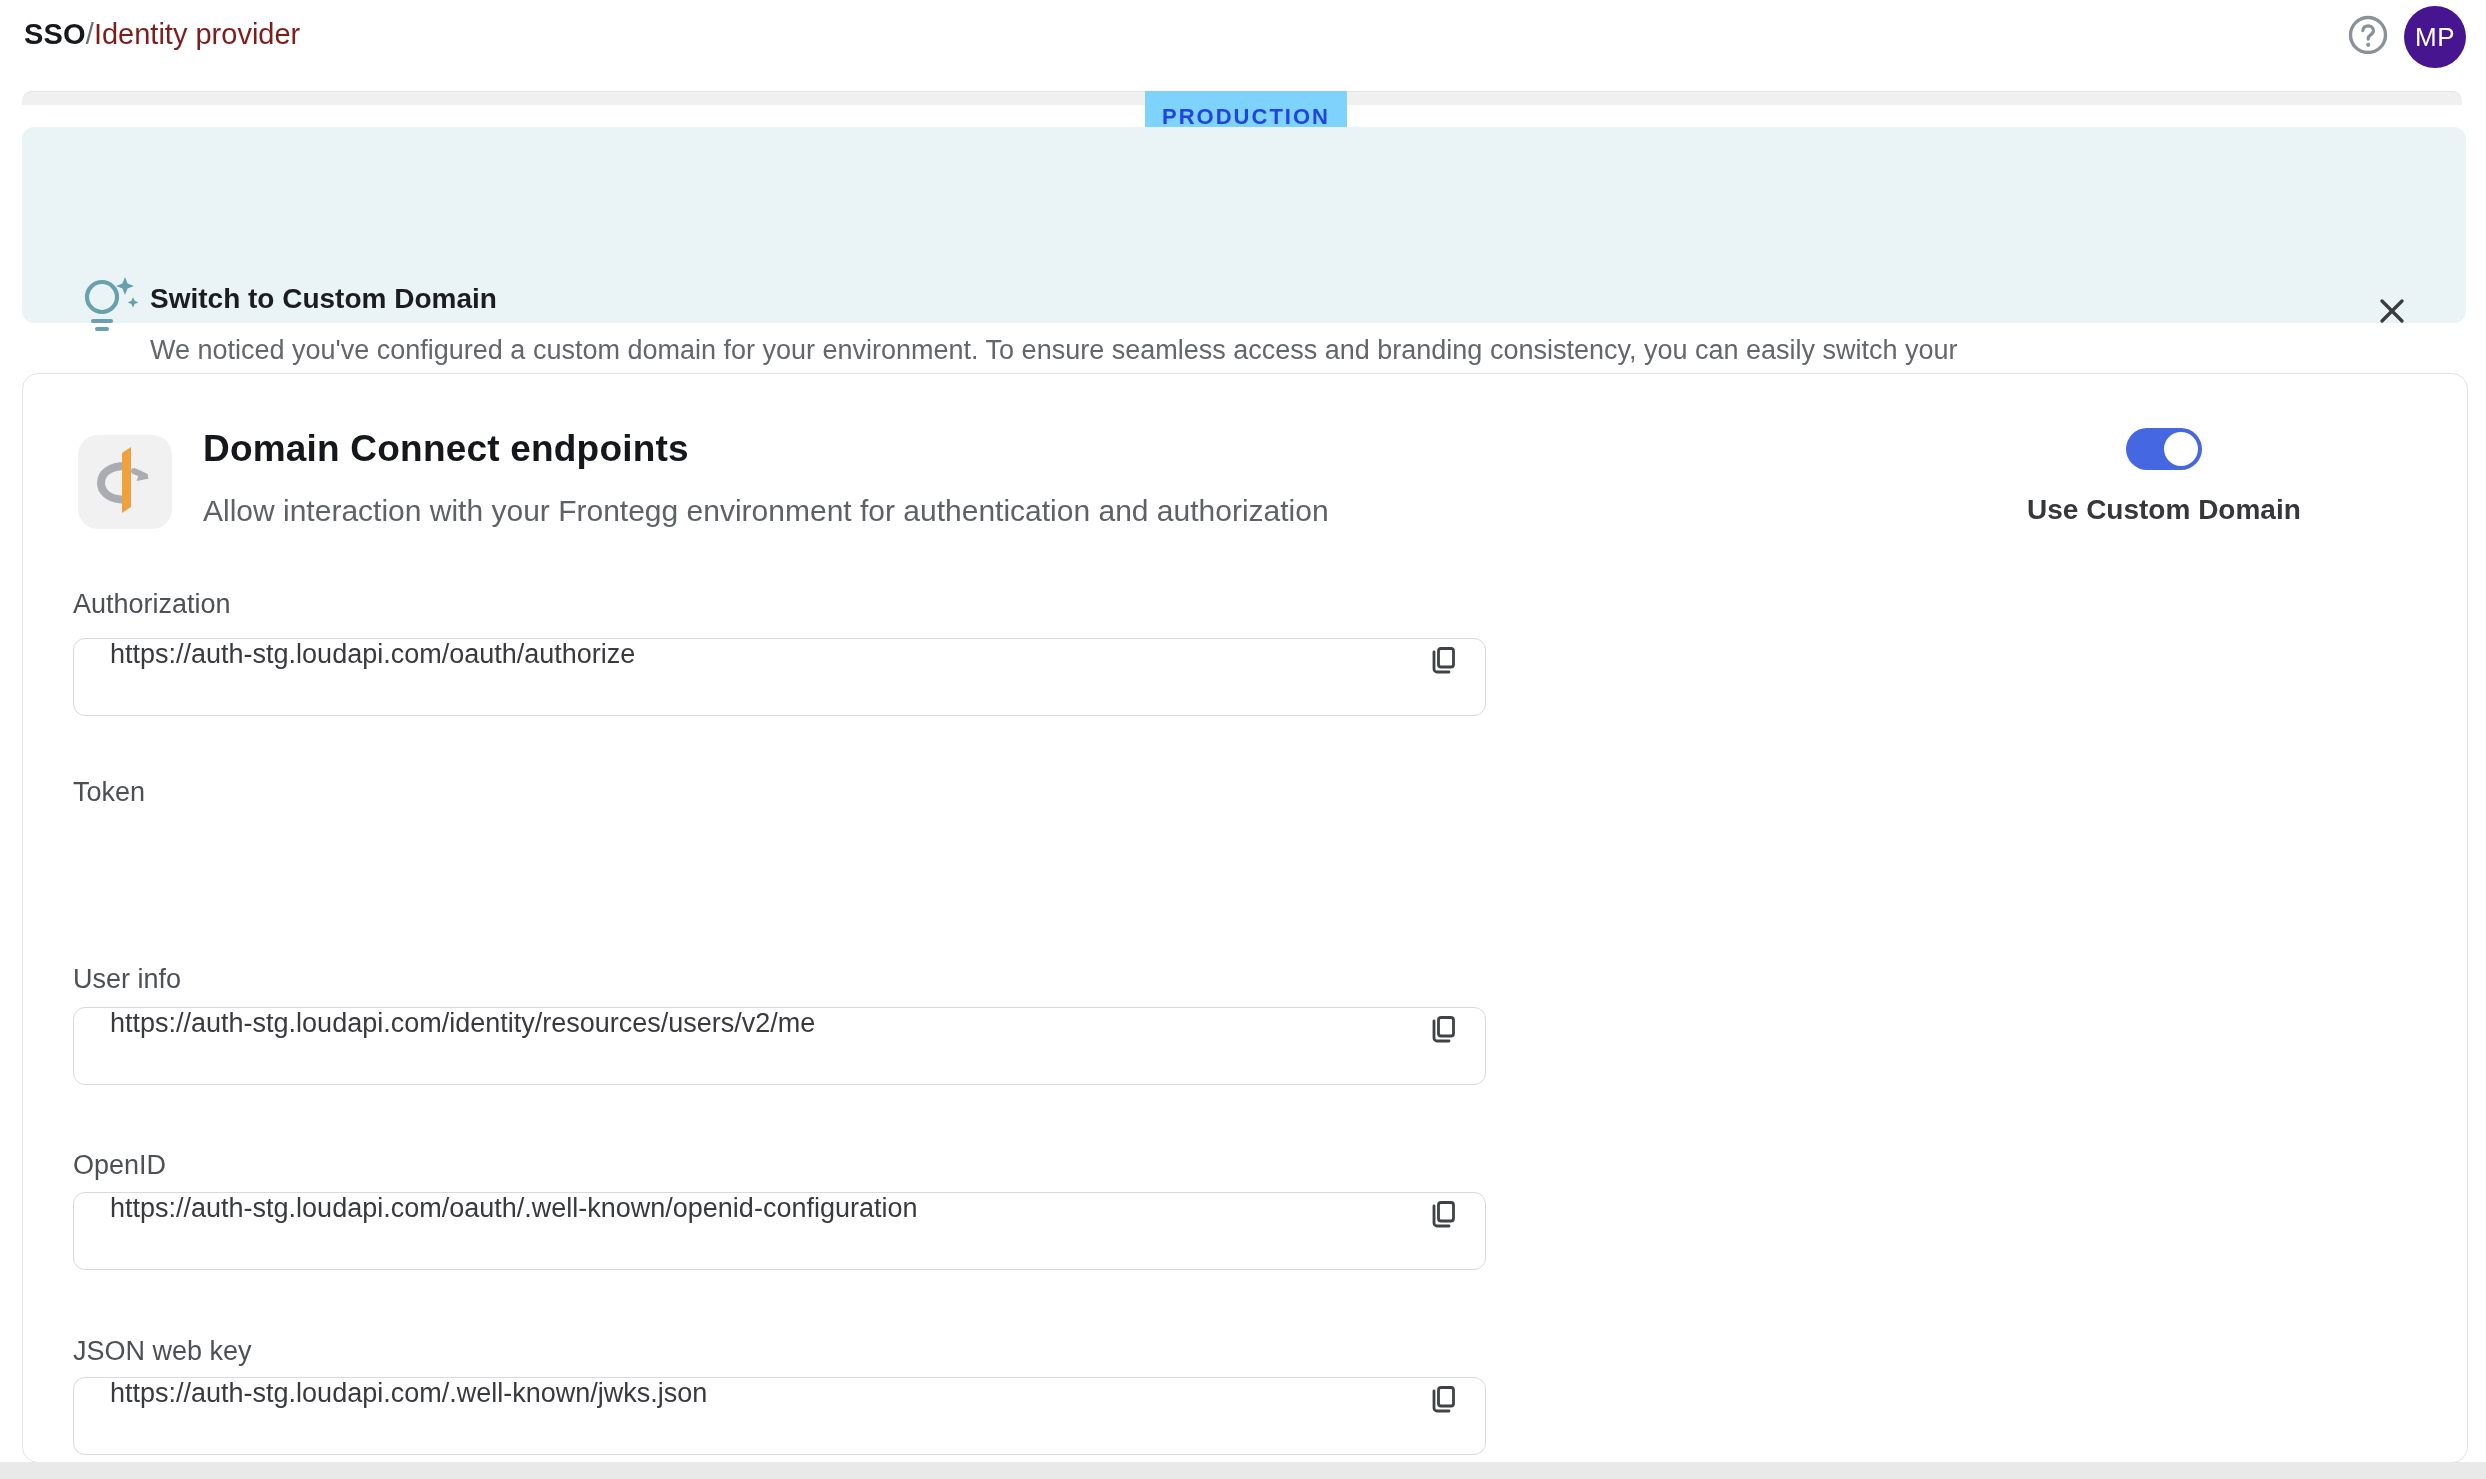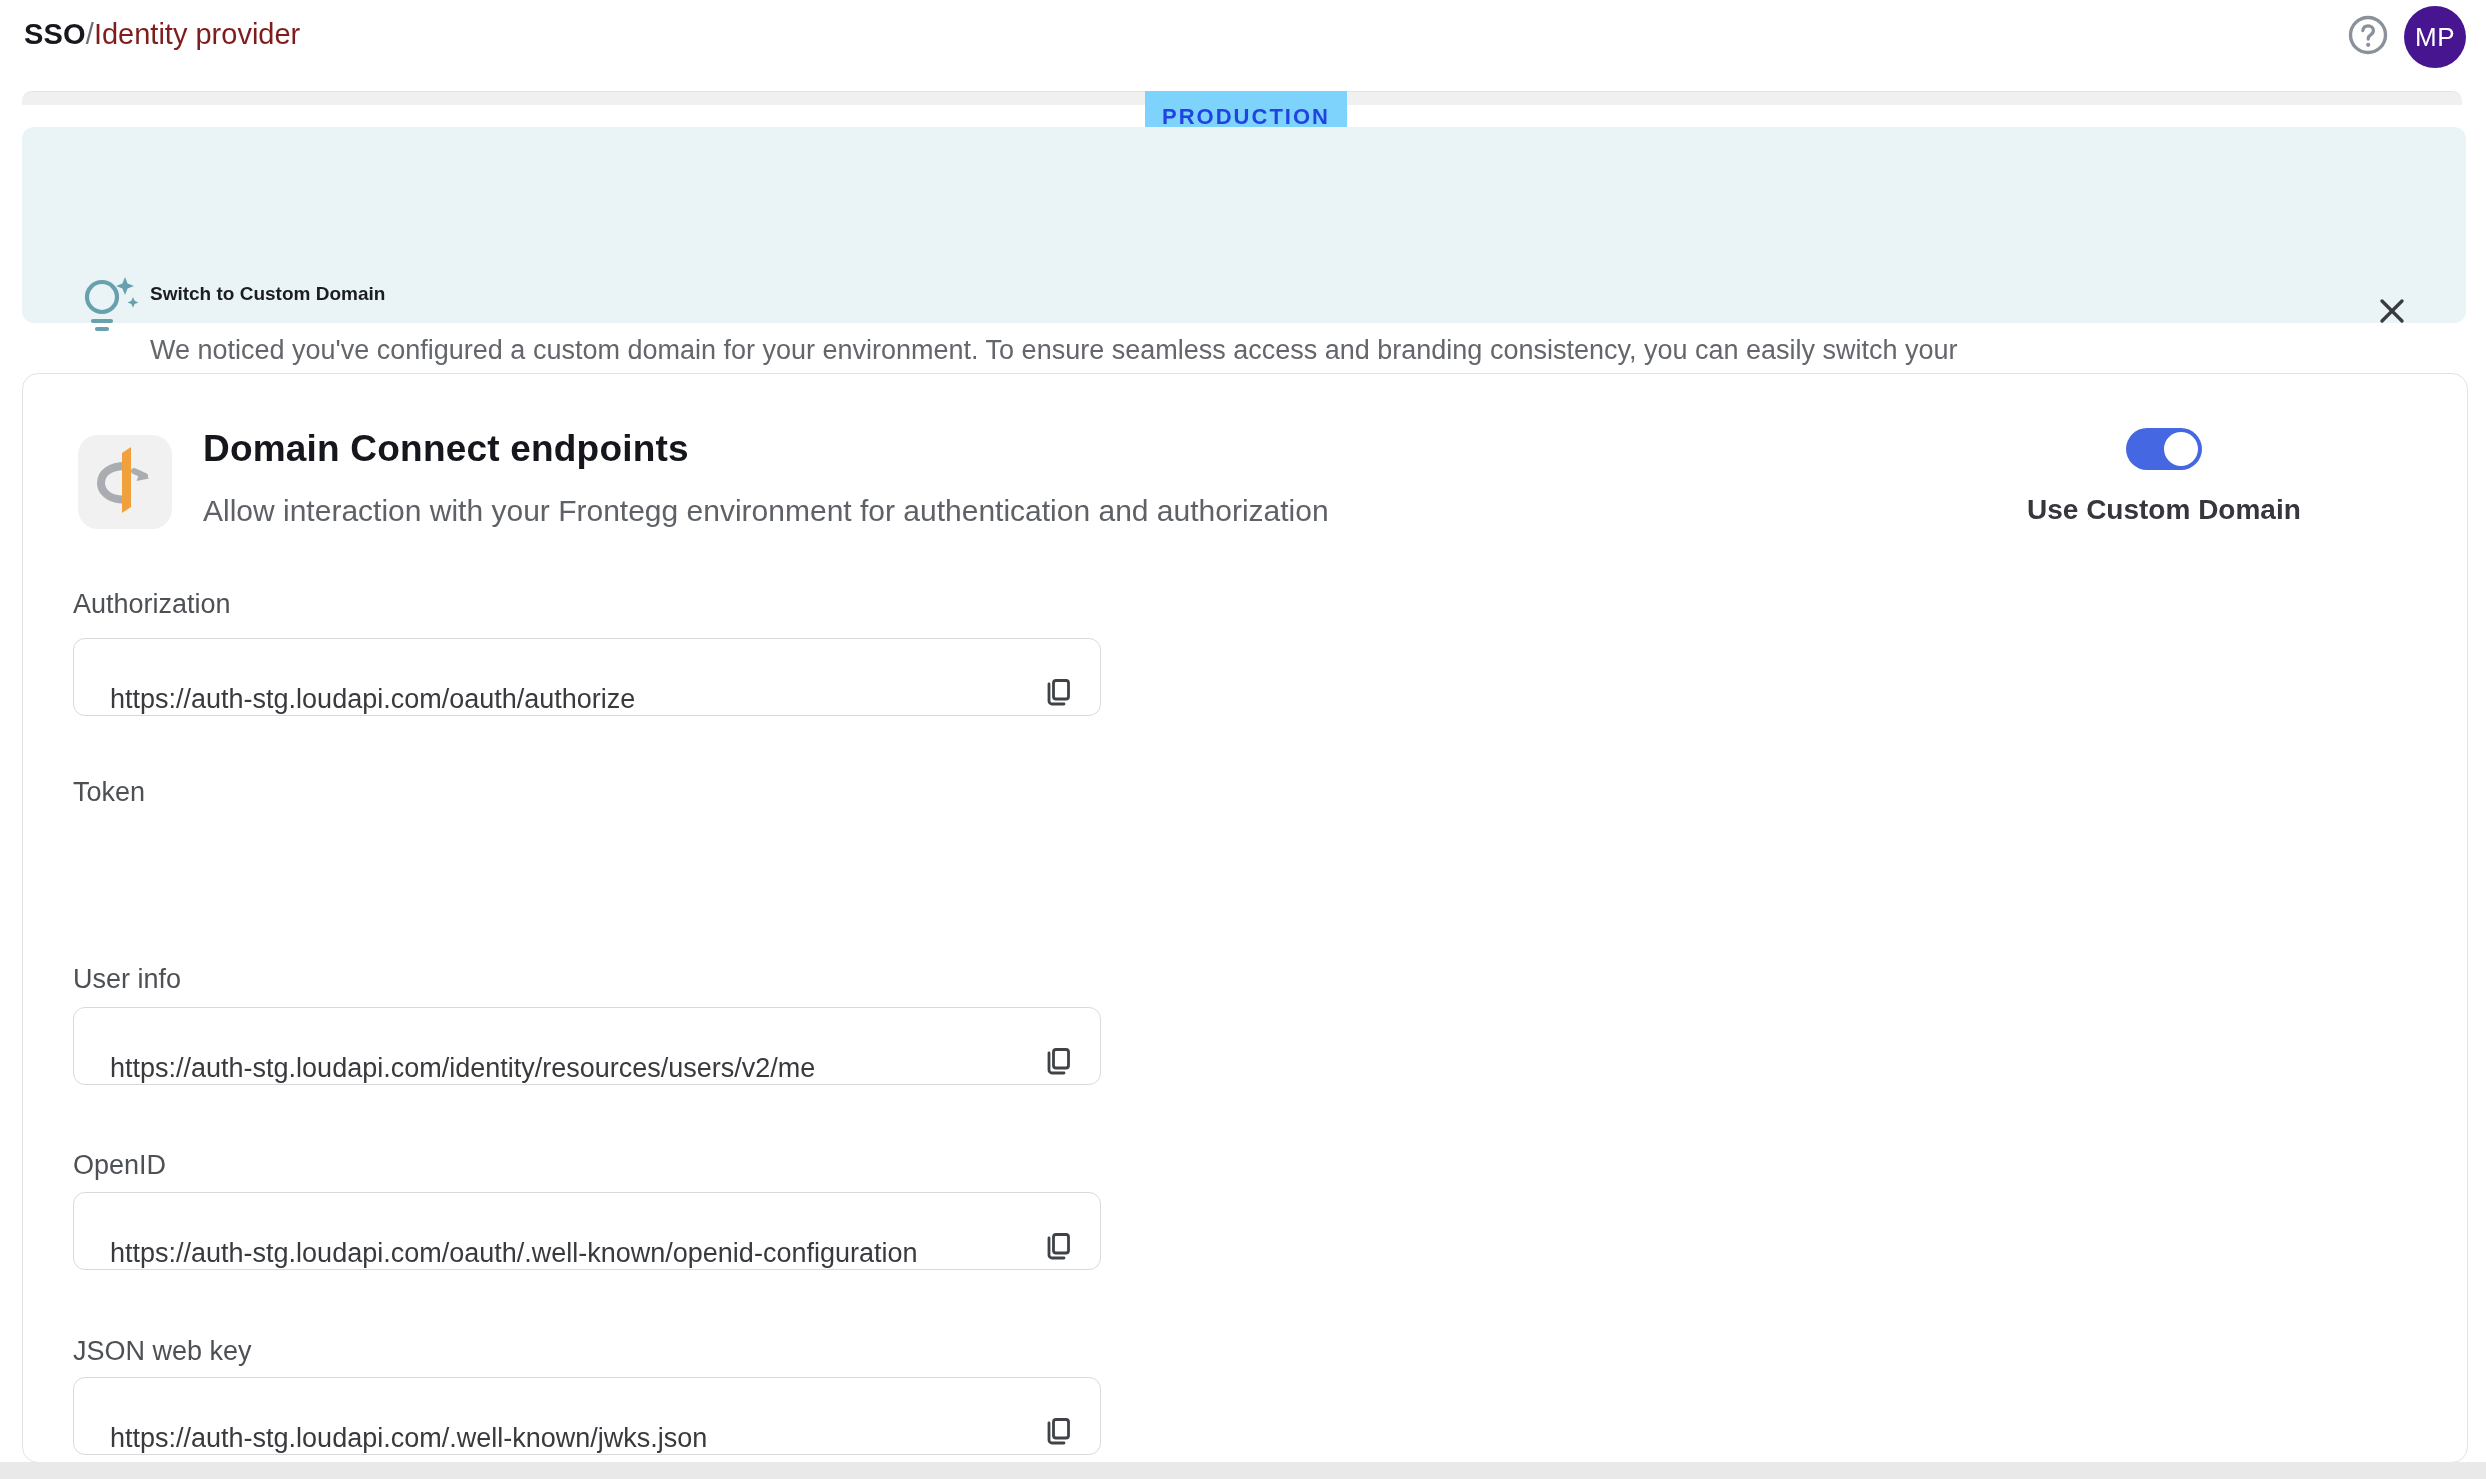--- a/index.html
+++ b/index.html
@@ -22,42 +22,42 @@
   .scroll-strip { position:absolute; left:22px; top:91px; width:2440px; height:14px;
                   background:#f0f0f0; border-top:1px solid #e3e3e3; border-radius:10px 10px 0 0; }
   .env-tab { position:absolute; left:1145px; top:91px; width:202px; height:51px; background:#7dd3fc;
              border-radius:0 0 14px 14px; display:flex; align-items:center; justify-content:center; }
   .env-tab span { font-size:22px; font-weight:600; letter-spacing:2px; color:#2143df; }
 
   
   .banner { position:absolute; left:22px; top:127px; width:2444px; height:196px;
             background:#eaf4f6; border-radius:12px; }
   .banner-icon { position:absolute; left:54px; top:144px; }
-  .banner-title { position:absolute; left:128px; top:156px; font-size:19px; font-weight:700; color:#1b1d21; }
+  .banner-title { position:absolute; left:128px; top:156px; font-size:28px; font-weight:700; color:#1b1d21; }
   .banner-line1 { position:absolute; left:128px; top:208px; font-size:27px; color:#63666b; }
   .banner-line2 { position:absolute; left:128px; top:252px; font-size:27px; color:#63666b; }
   .banner-close { position:absolute; right:52px; top:164px; width:44px; height:44px;
                   display:flex; align-items:center; justify-content:center; cursor:pointer; }
 
   
   .card { position:absolute; left:22px; top:373px; width:2446px; height:1090px; background:#fff;
           border:1px solid #e3e3e3; border-radius:16px; }
   .logo-tile { position:absolute; left:55px; top:61px; width:94px; height:94px; background:#f1f1f1;
                border-radius:20px; display:flex; align-items:center; justify-content:center; }
   .card-title { position:absolute; left:180px; top:54px; font-size:37px; font-weight:700; color:#15171c; letter-spacing:.2px; }
   .card-subtitle { position:absolute; left:180px; top:120px; font-size:30px; color:#5e6166; }
 
   .toggle-row { position:absolute; left:2004px; top:54px; height:46px; display:flex; align-items:center; gap:24px;flex-direction:column; }
   .toggle { position:relative; width:76px; height:42px; border-radius:21px; background:#4667e2; cursor:pointer; flex:0 0 auto; }
   .toggle .knob { position:absolute; right:4px; top:4px; width:34px; height:34px; border-radius:50%; background:#fff; }
   .toggle-label { font-size:28px; font-weight:700; color:#35373c; white-space:nowrap; }
 
   .field-label { position:absolute; left:50px; font-size:27px; color:#4d5055; }
-  .input-box { position:absolute; left:50px; width:1028px; height:78px; background:#fff;
-               border:1px solid #d9d9d9; border-radius:12px; display:flex; align-items:flex-end; }
+  .input-box { position:absolute; left:50px; width:1413px; height:78px; background:#fff;
+               border:1px solid #d9d9d9; border-radius:12px; display:flex; align-items:flex-start; }
   .input-text { margin-left:36px; font-size:27px; color:#383a3e; flex:1 1 auto; white-space:nowrap; overflow:hidden; }
   .copy-btn { width:44px; height:44px; margin-right:20px; display:flex; align-items:center; justify-content:center;
               cursor:pointer; flex:0 0 auto; }
 
   .bottom-strip { position:absolute; left:0; top:1462px; width:2486px; height:17px; background:#e9e9e9; }
 </style>
 </head>
 <body>
 
 <div class="stage">

